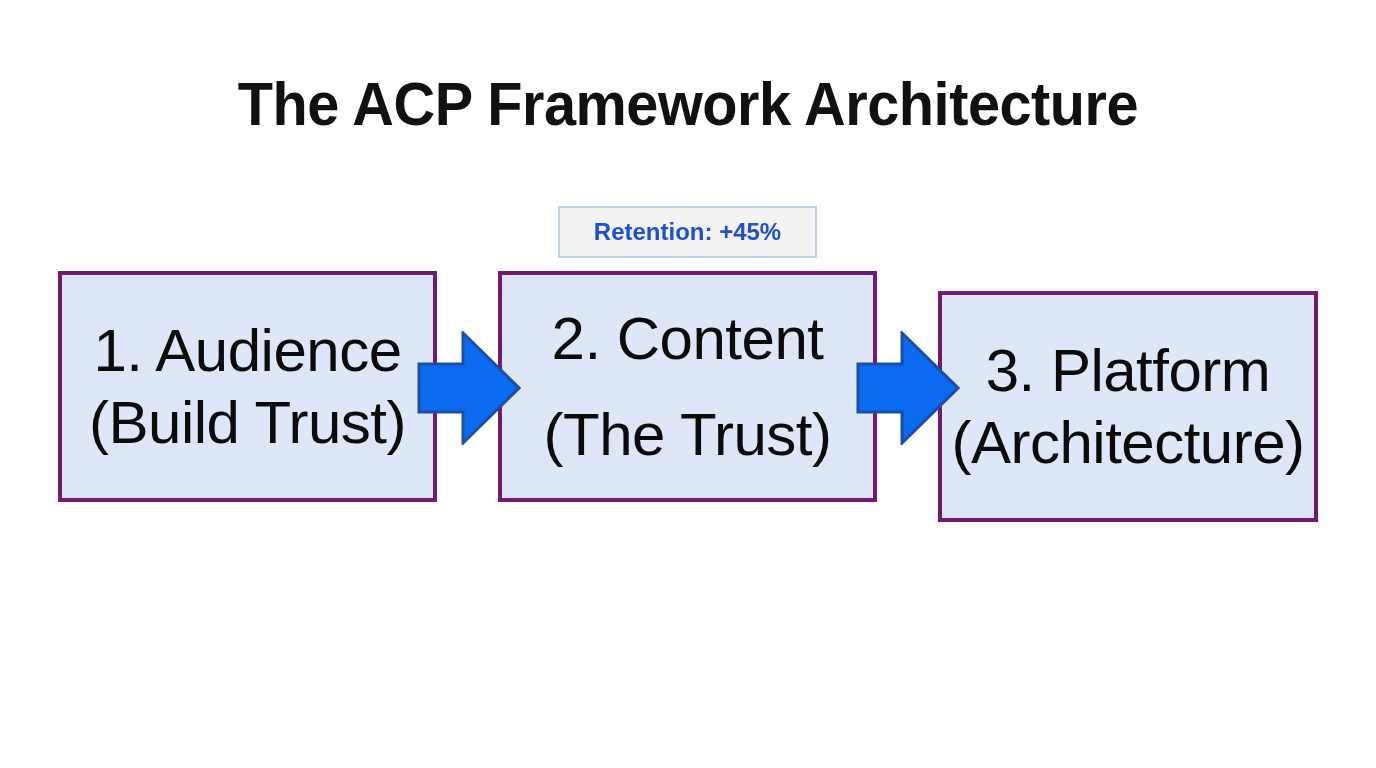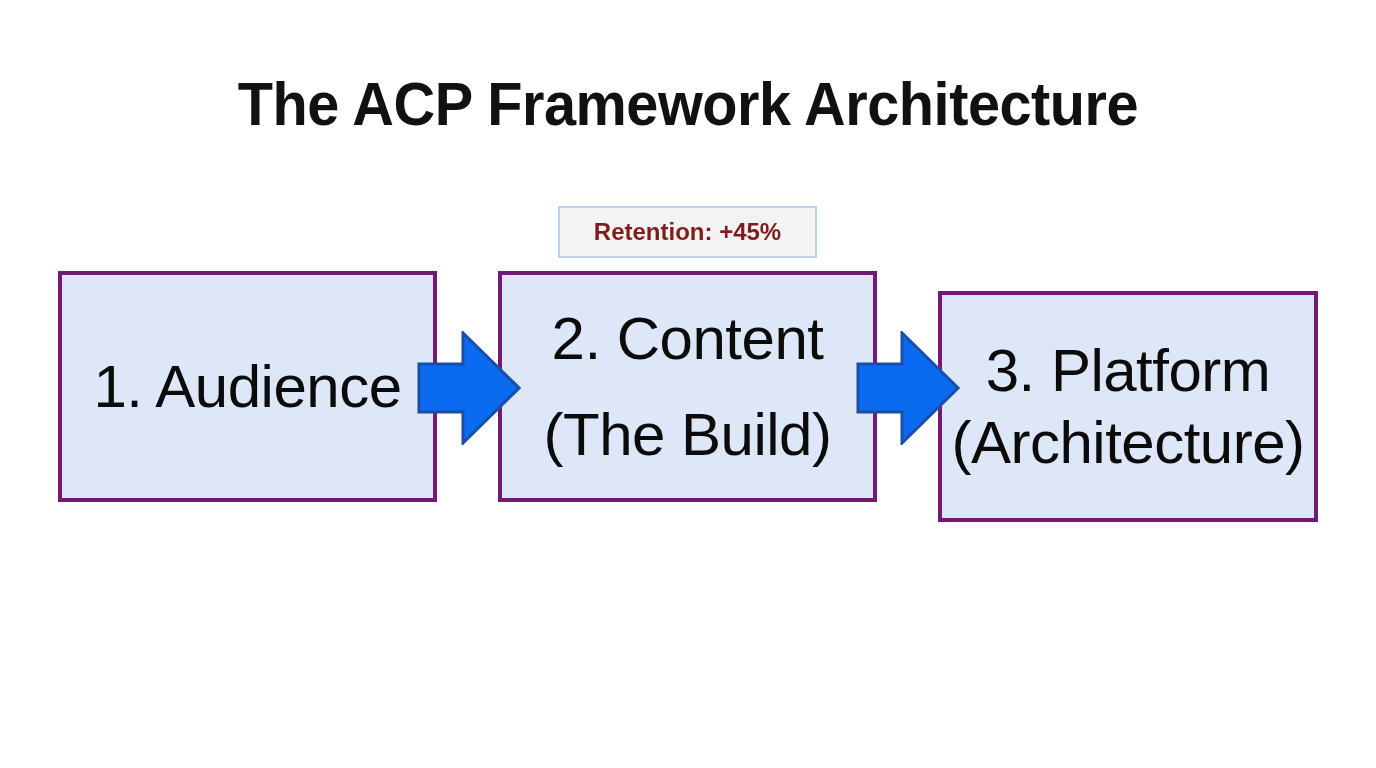--- a/index.html
+++ b/index.html
@@ -52,21 +52,21 @@
     border: 2px solid #bcd0e8;
     display: flex;
     align-items: center;
     justify-content: center;
   }
   #badge .badge-text {
     font-family: "Liberation Sans", sans-serif;
     font-weight: bold;
     font-size: 24px;
     line-height: 24px;
-    color: #7f1d1d;
+    color: #1d4ed8;
     white-space: nowrap;
   }
 
   
   .flow-box {
     position: absolute;
     top: 271px;
     height: 231px;
     box-sizing: border-box;
     background: #dde7f8;
@@ -109,25 +109,26 @@
 <div id="slide">
 
   <div id="title">The ACP Framework Architecture</div>
 
   <div id="badge">
     <span class="badge-text">Retention: +45%</span>
   </div>
 
   <div id="box-1" class="flow-box">
     <div class="line">1. Audience</div>
+    <div class="line">(Build Trust)</div>
   </div>
 
   <div id="box-2" class="flow-box">
     <div class="line">2. Content</div>
-    <div class="line">(The Build)</div>
+    <div class="line">(The Trust)</div>
   </div>
 
   <div id="box-3" class="flow-box">
     <div class="line">3. Platform</div>
     <div class="line">(Architecture)</div>
   </div>
 
   <div id="arrow-1" class="arrow">
     <svg viewBox="0 0 104 114" xmlns="http://www.w3.org/2000/svg">
       <polygon points="2,33 46,33 46,2 102,57 46,112 46,81 2,81" fill="#0a6bf0" stroke="#1b4ea8" stroke-width="3" stroke-linejoin="miter"></polygon>

